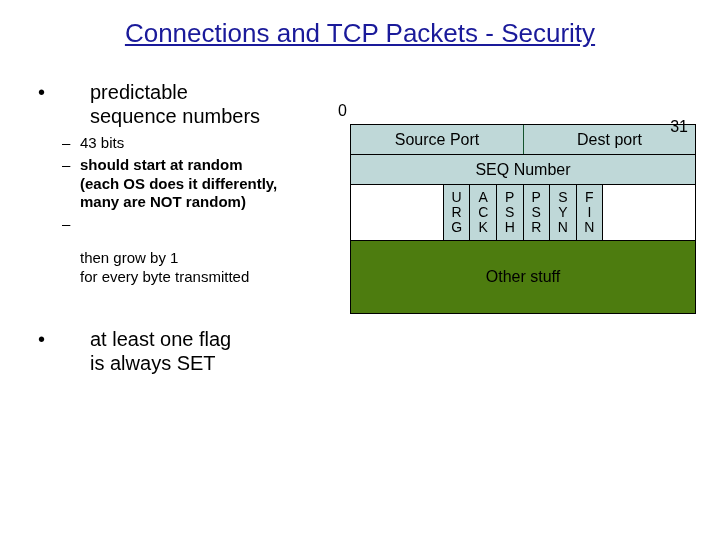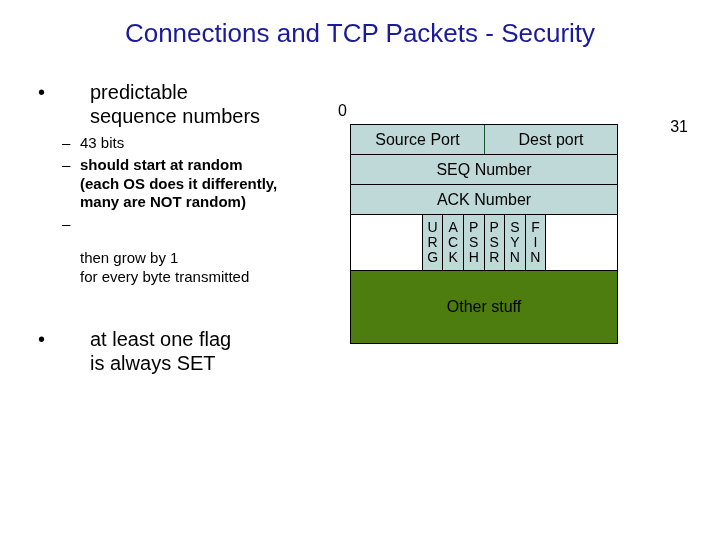--- a/index.html
+++ b/index.html
@@ -20,20 +20,21 @@
   }
   .title {
     position: absolute;
     top: 18px;
     left: 0;
     width: 720px;
     text-align: center;
     font-size: 26px;
     color: #1a1a9a;
     font-weight: normal;
+    text-decoration: underline;
   }
   .content {
     position: absolute;
     top: 80px;
     left: 38px;
     width: 300px;
     font-size: 20px;
     color: #000;
     line-height: 1.2;
   }
@@ -87,21 +88,21 @@
     top: 0;
   }
   .bit31 {
     position: absolute;
     right: -8px;
     top: 16px;
     text-align: right;
   }
   .hdrtable {
     border: 1px solid #000;
-    width: 268px;
+    width: 346px;
     box-sizing: border-box;
   }
   .row {
     display: flex;
     width: 100%;
     box-sizing: border-box;
     border-bottom: 1px solid #000;
     align-items: stretch;
     font-size: 16px;
     text-align: center;
@@ -207,23 +208,20 @@
       <span class="bit0">0</span>
       <span class="bit31">31</span>
     </div>
     <div class="hdrtable">
       <div class="row row-ports">
         <div class="cell half">Source Port</div>
         <div class="cell half">Dest port</div>
       </div>
       <div class="row row-seq">
         <div class="cell full">SEQ Number</div>
-      </div>
-      <div class="row row-ack">
-        <div class="cell full">ACK Number</div>
       </div>
       <div class="row row-flags">
         <div class="cell flags-left"></div>
         <div class="flags-mid">
           <div class="flag" style="white-space:pre;">U
 R
 G</div>
           <div class="flag" style="white-space:pre;">A
 C
 K</div>

